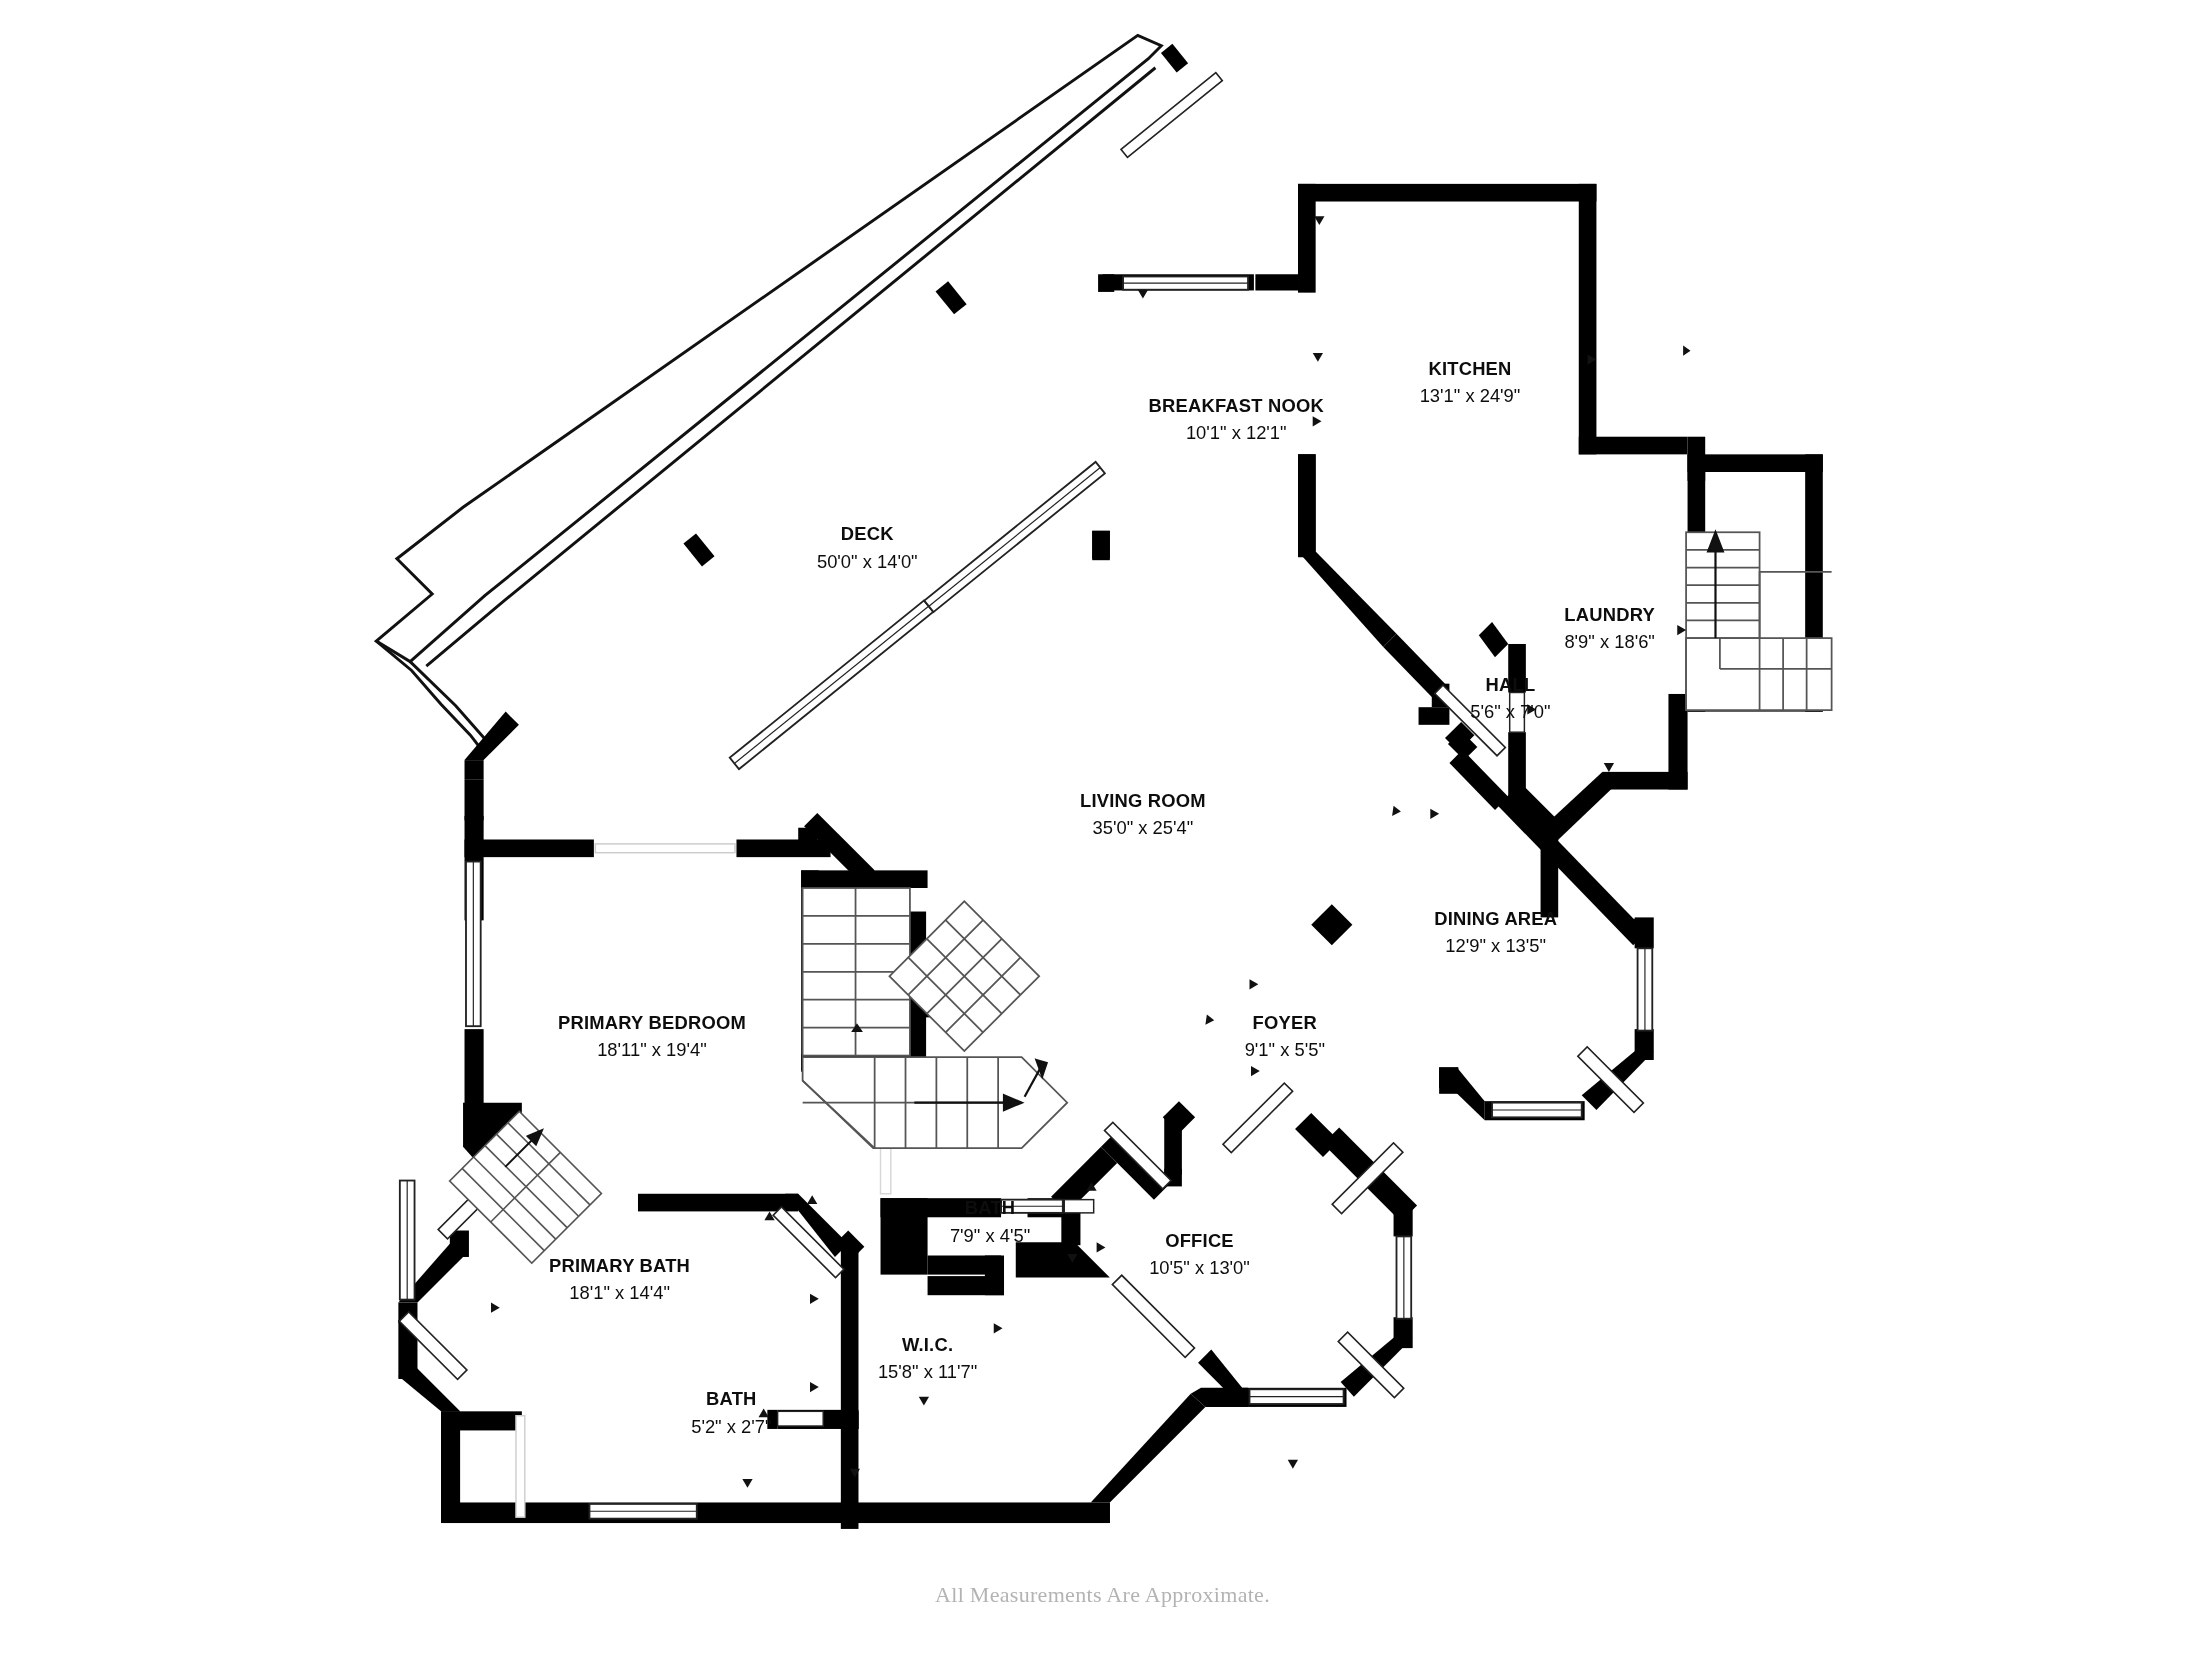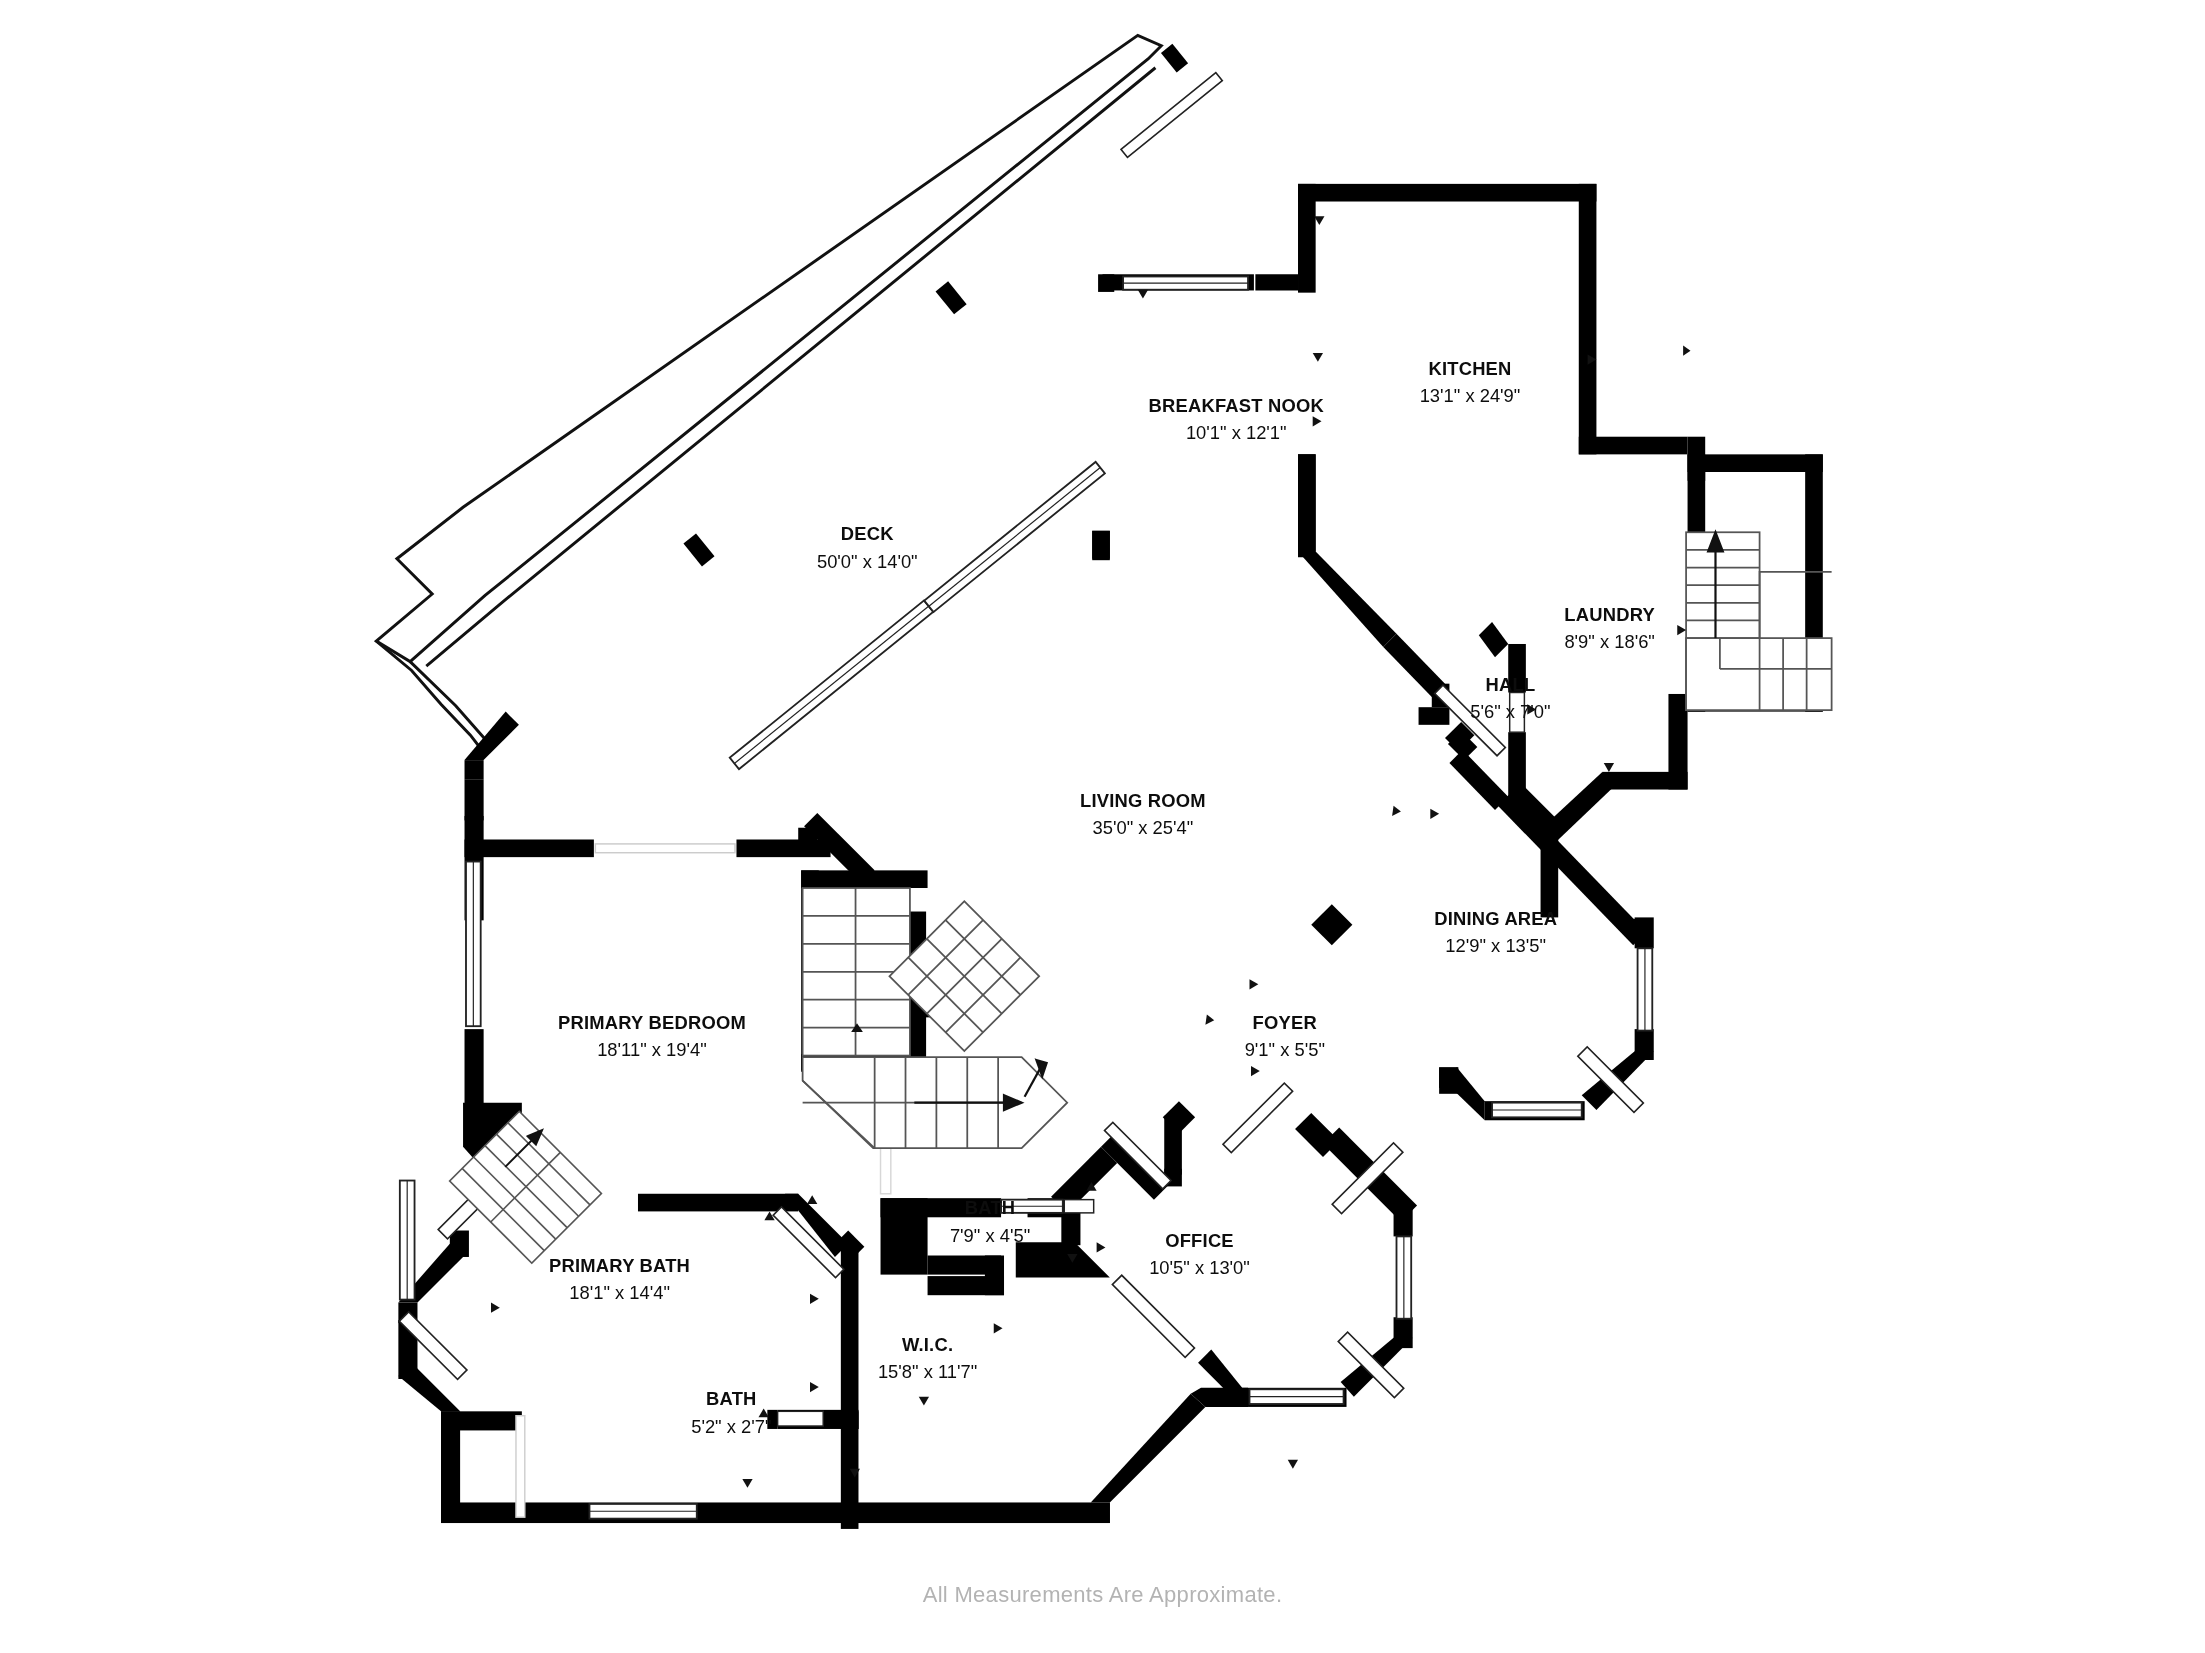--- a/index.html
+++ b/index.html
@@ -39,21 +39,21 @@
     font-weight: 400;
     fill: #0d0d0d;
     text-anchor: middle;
   }
   .footer-note {
     position: absolute;
     left: 0;
     top: 1582px;
     width: 2205px;
     text-align: center;
-    font-family: Liberation Sans, sans-serif;
+    font-family: Liberation Serif, serif;
     font-size: 22px;
     color: #b3b3b3;
     letter-spacing: 0.3px;
   }
 </style>
 </head>
 <body>
 
 <div id="plan-root">
 

